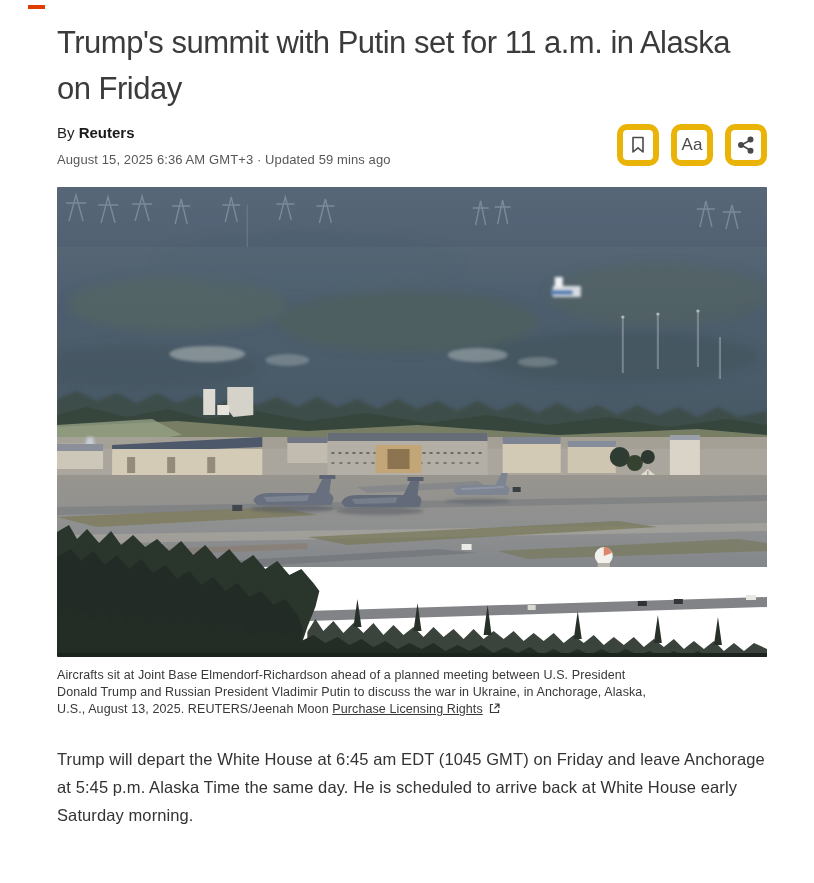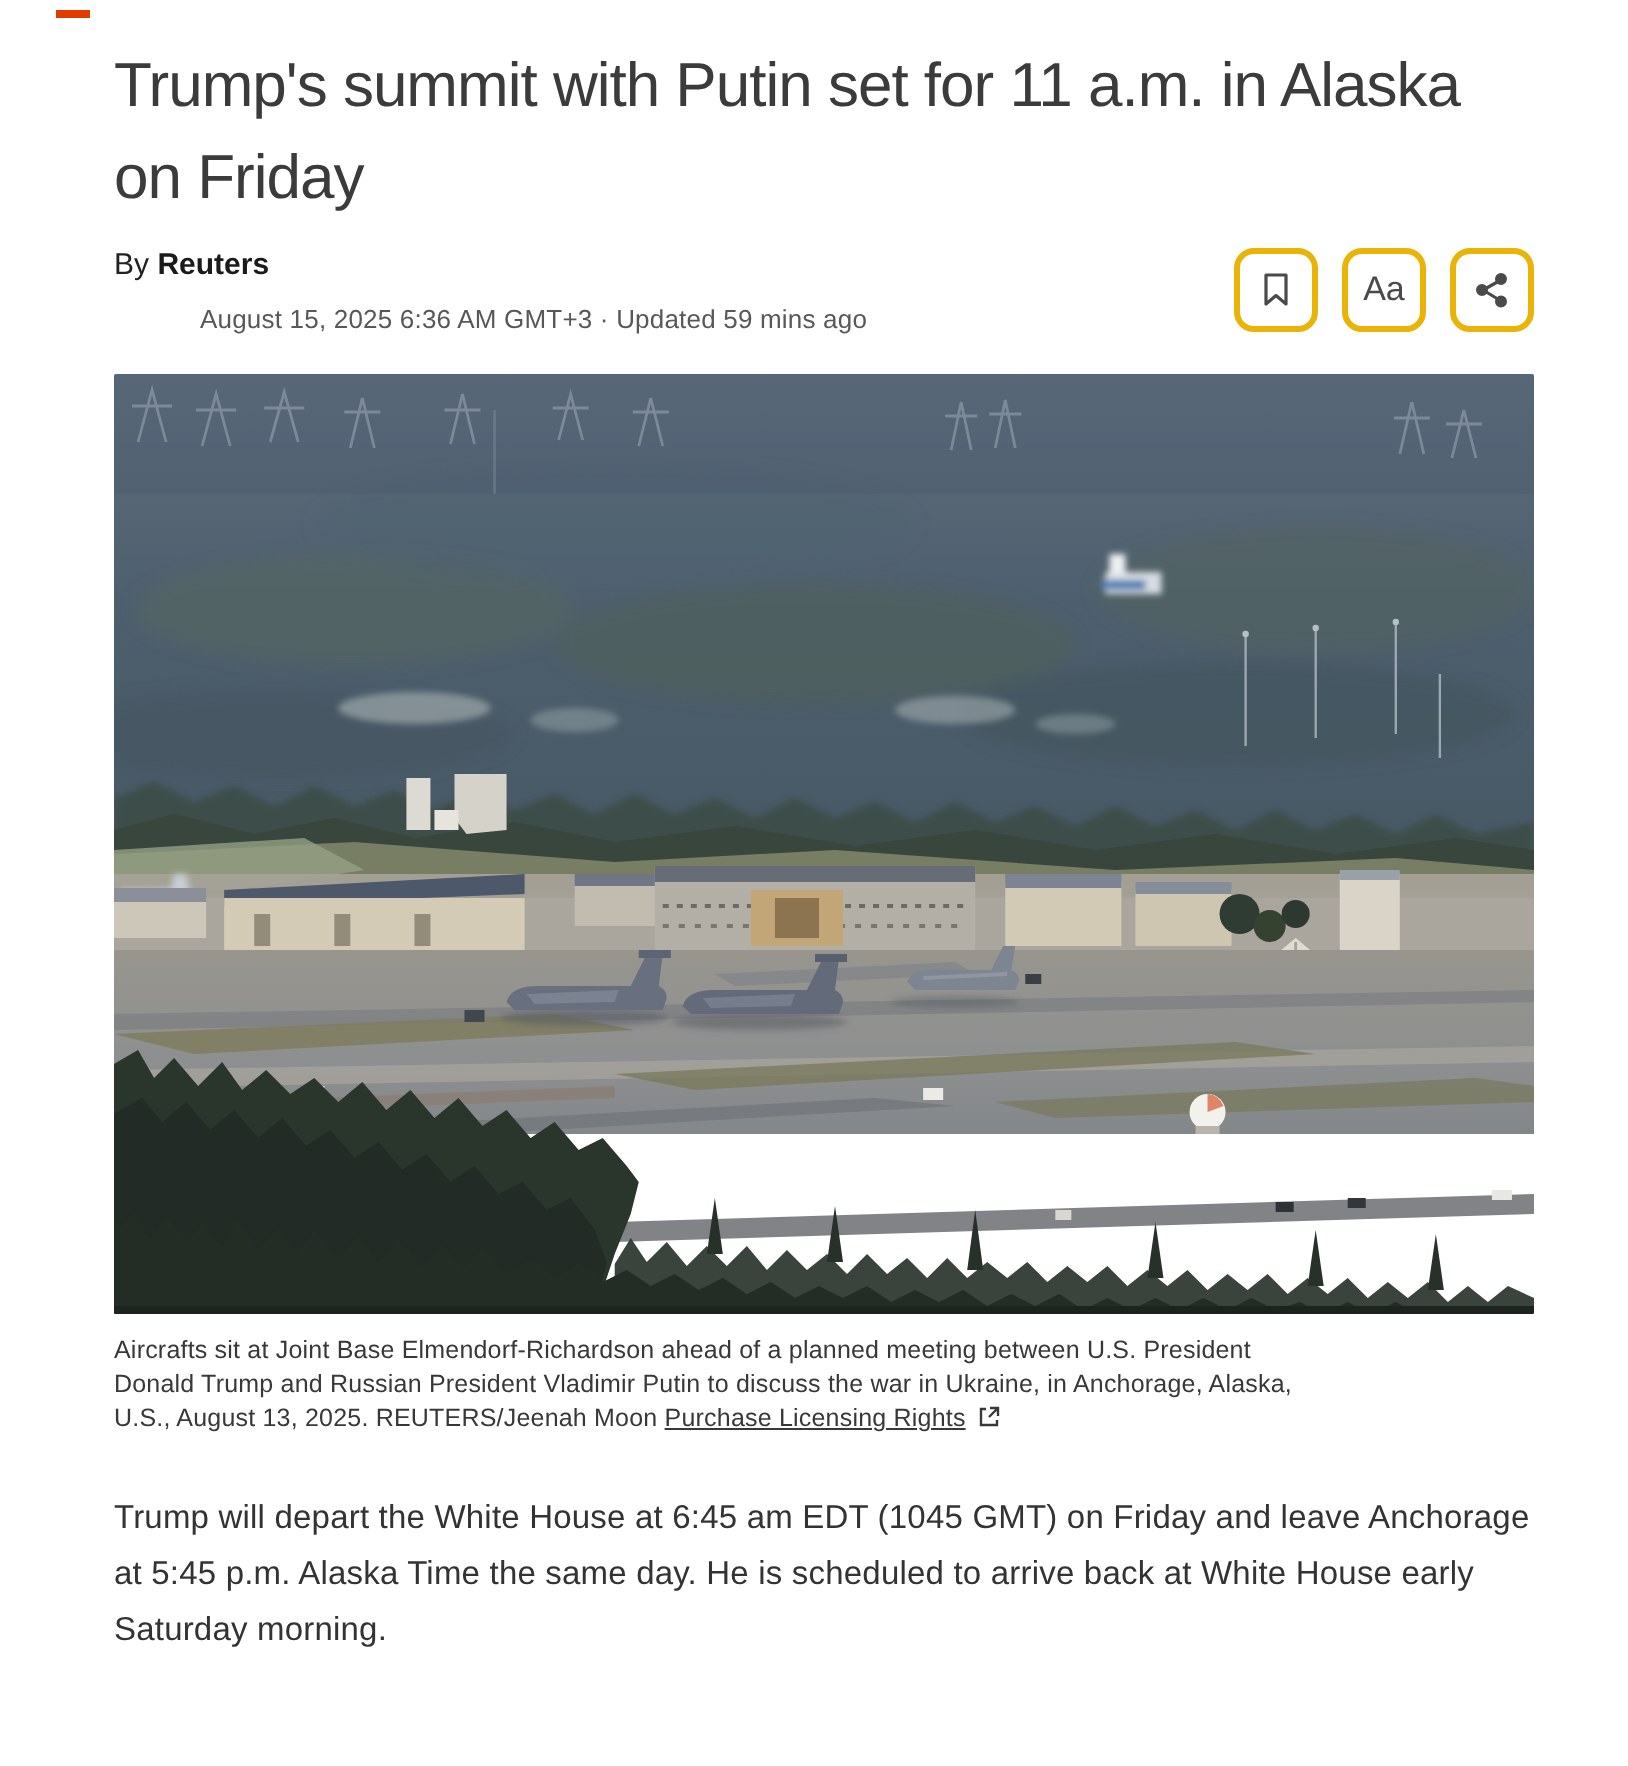--- a/index.html
+++ b/index.html
@@ -20,25 +20,25 @@
     font-size: 31px; font-weight: 400; color: #3b3b3b;
     letter-spacing: -0.5px; line-height: 46px;
     max-width: 712px;
   }
   .meta-row {
     display: flex; justify-content: space-between; align-items: flex-start;
     margin-top: 12px; width: 710px;
   }
   .byline { font-size: 15px; color: #222; }
   .byline .author { font-weight: 700; color: #1a1a1a; cursor: pointer; }
-  .dateline { font-size: 13px; color: #585858; margin-top: 11px; letter-spacing: 0.1px; margin-left: 43px; }
+  .dateline { font-size: 13px; color: #585858; margin-top: 11px; letter-spacing: 0.1px; }
   .toolbar { display: flex; gap: 12px; }
   .tool-btn {
     width: 42px; height: 42px;
-    border: 3px solid #eab308; border-radius: 10px;
+    border: 6px solid #eab308; border-radius: 10px;
     background: #fff; display: flex; align-items: center; justify-content: center;
     cursor: pointer; color: #4a4a4a;
     font-size: 17px; font-weight: 400;
   }
   .tool-btn svg { display: block; }
   figure.photo { margin-top: 20px; width: 604px; }
   figure.photo svg { display: block; border-radius: 1px; }
   figcaption {
     margin-top: 10px; font-size: 12.5px; line-height: 17px;
     color: #383838; max-width: 706px; letter-spacing: 0.1px;

